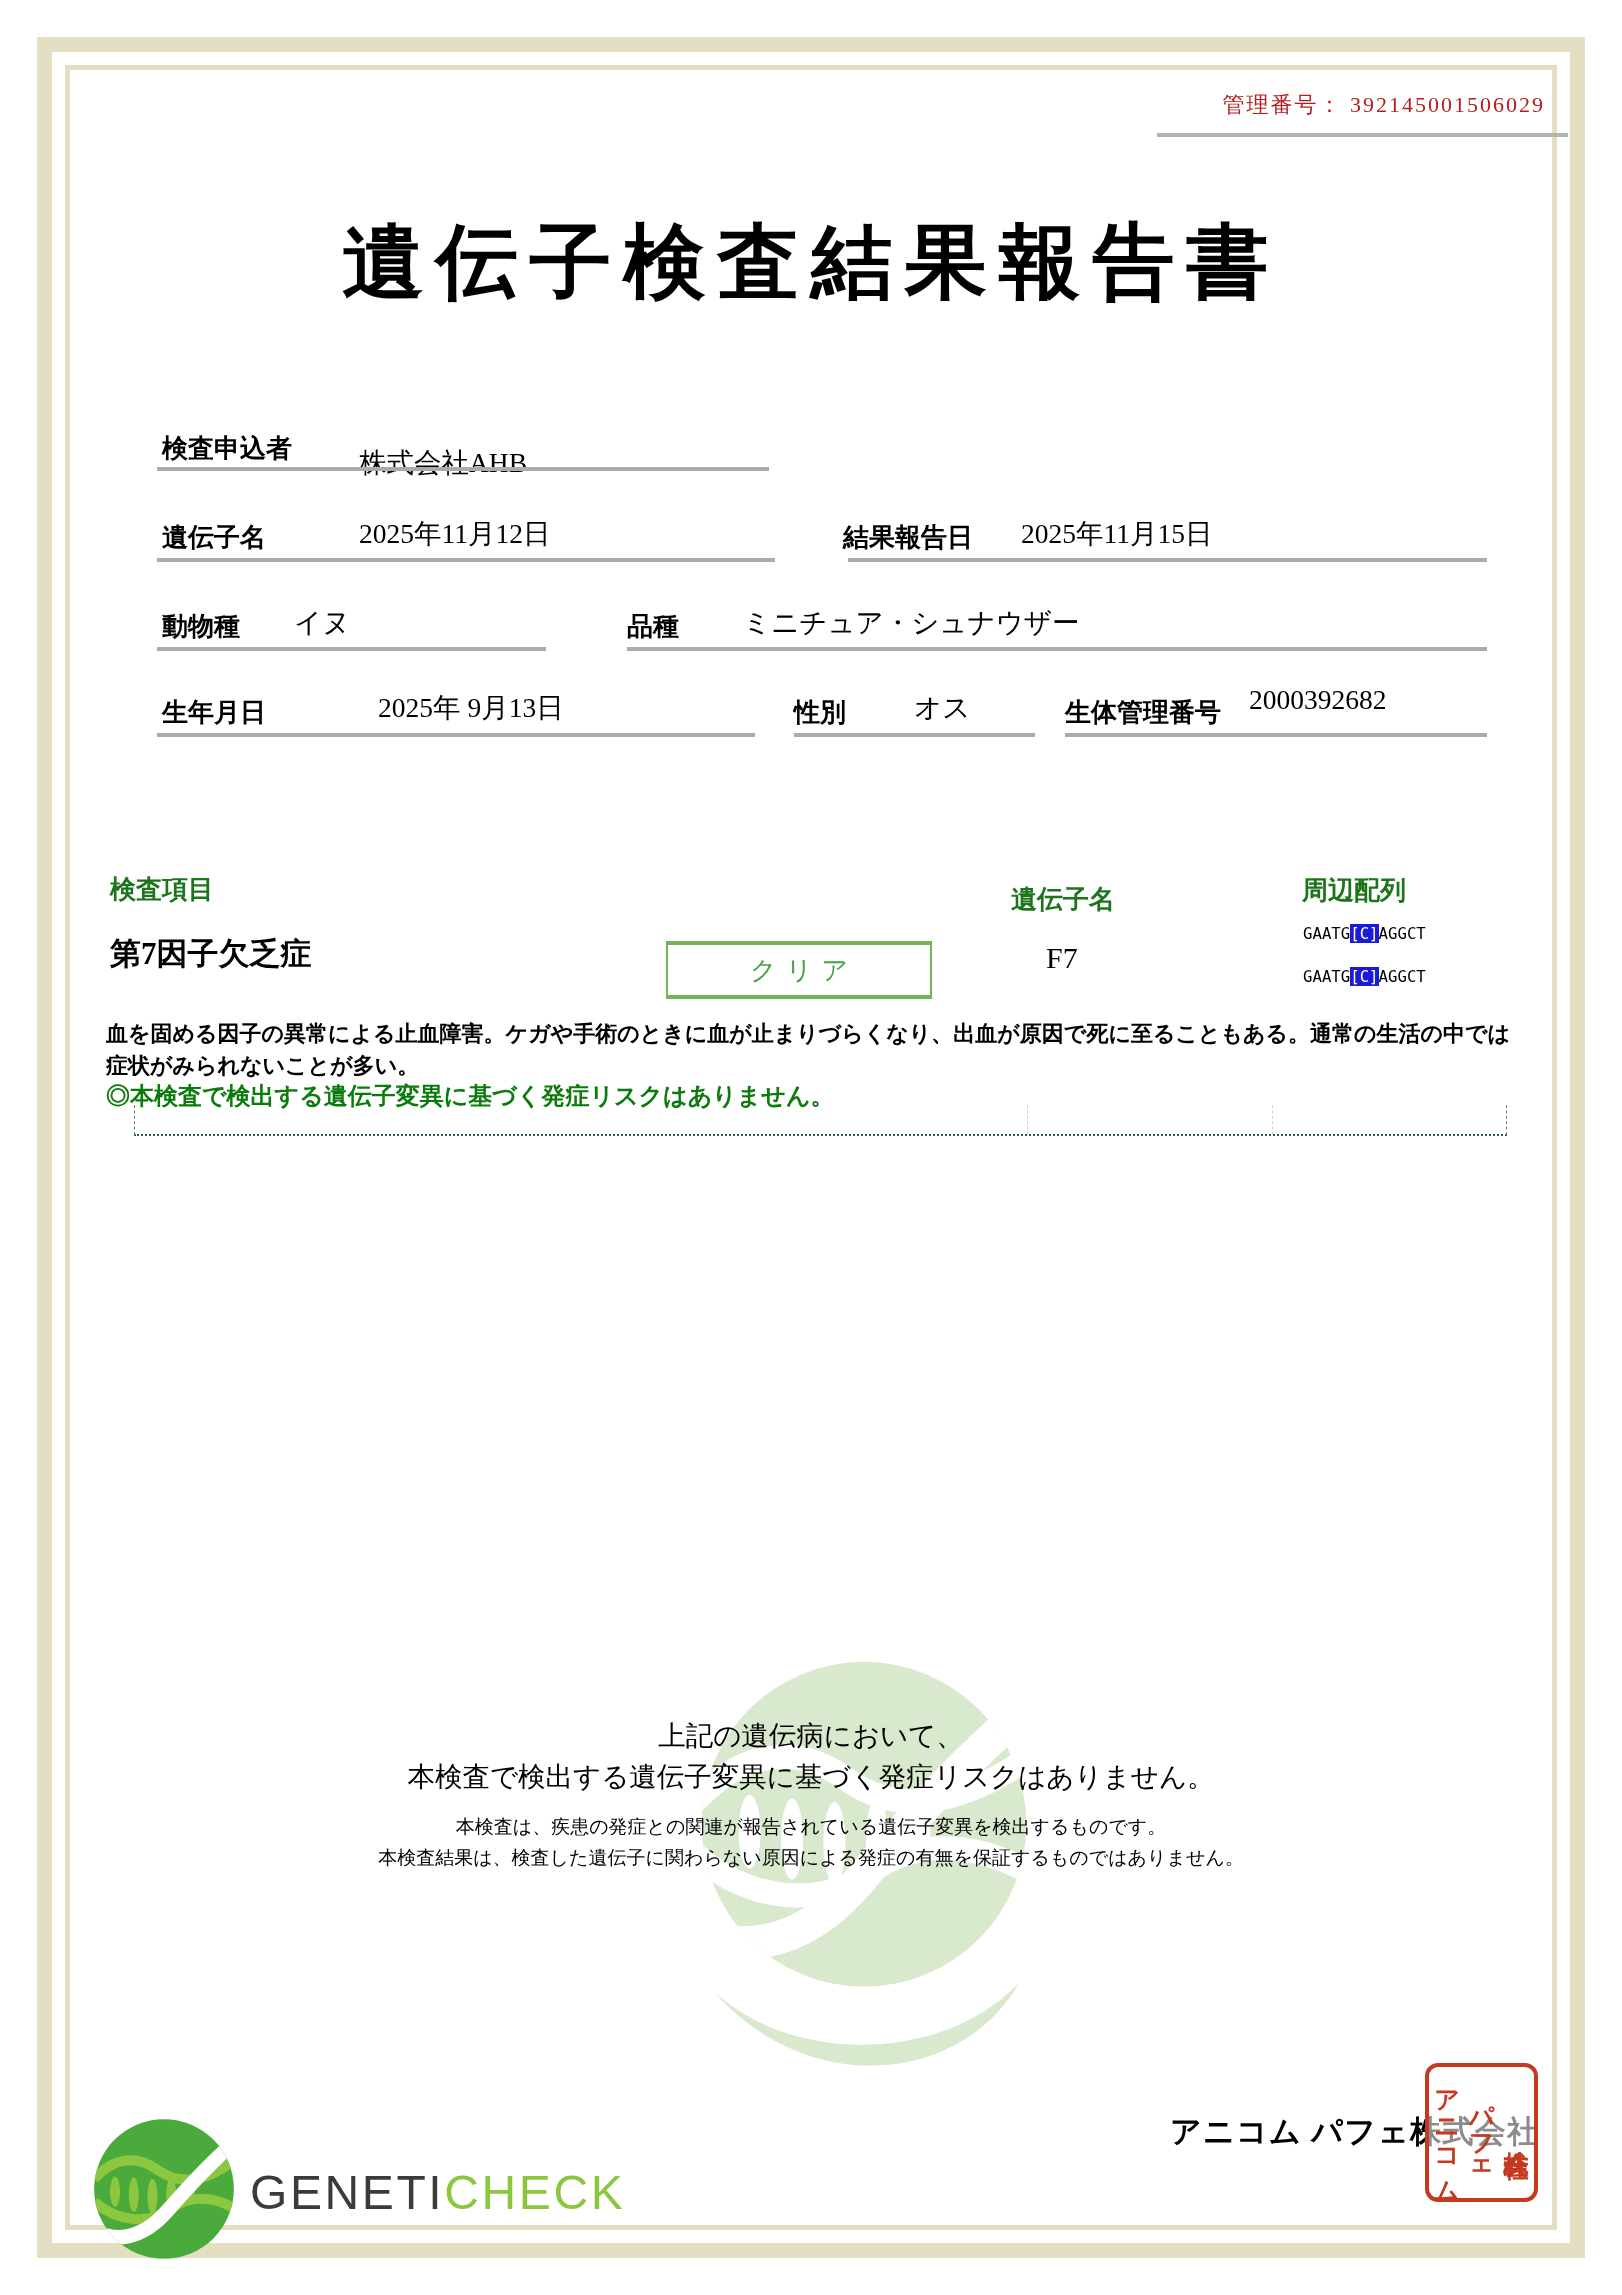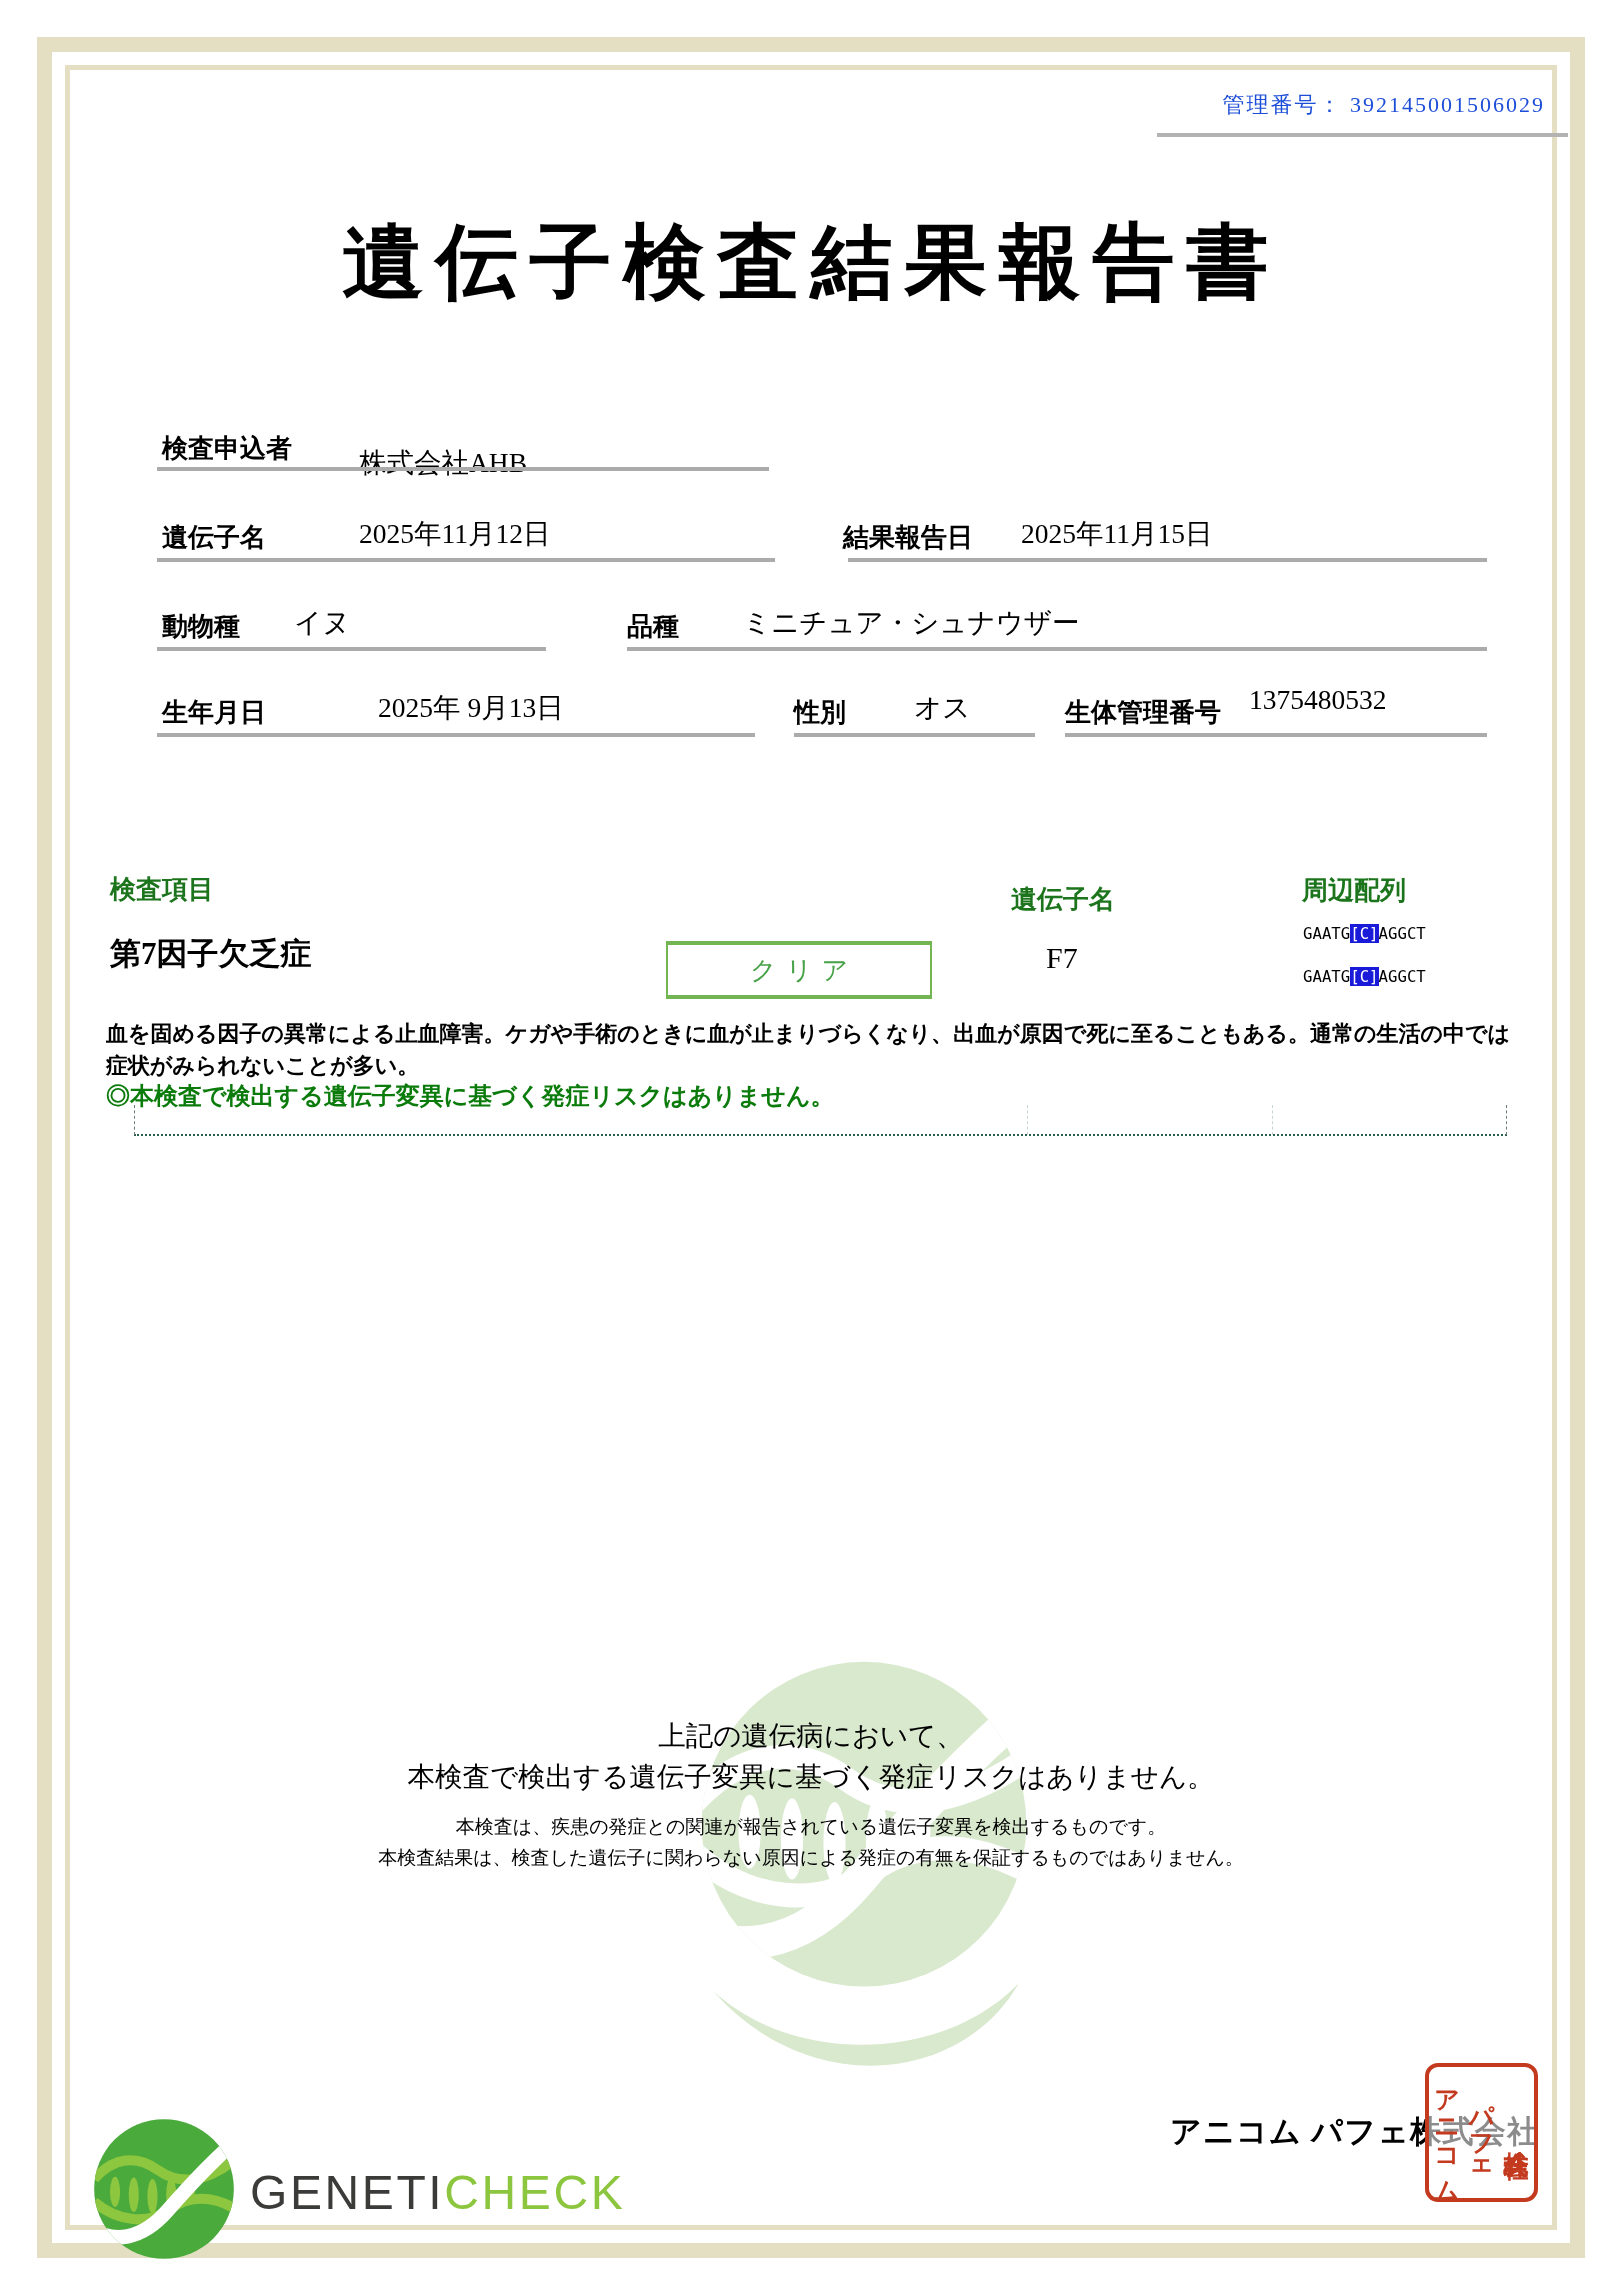--- a/index.html
+++ b/index.html
@@ -10,21 +10,21 @@
     font-family:"Liberation Serif", serif;
     overflow:hidden;
   }
   
   .frame-outer{position:absolute;left:37px;top:37px;right:37px;bottom:37px;border:15.7px solid #E4DFC3;pointer-events:none;}
   .frame-inner{position:absolute;left:65px;top:65px;right:65px;bottom:65px;border:5.9px solid #E4DFC3;pointer-events:none;}
 
   .abs{position:absolute;}
 
   
-  .mgmt{top:90px;right:77px;color:#1d4ed8;font-size:22px;letter-spacing:2px;font-family:"Liberation Serif",serif;}
+  .mgmt{top:90px;right:77px;color:#b91c1c;font-size:22px;letter-spacing:2px;font-family:"Liberation Serif",serif;}
   .mgmt-line{top:133px;left:1157px;width:411px;height:3.9px;background:#B3B3B3;}
 
   
   .title{top:208px;left:0;width:100%;text-align:center;font-size:82px;font-weight:bold;letter-spacing:11.8px;color:#000;}
 
   
   .flabel{font-size:26px;font-weight:bold;color:#000;}
   .fvalue{font-size:27.5px;color:#000;}
   .uline{height:3.9px;background:#ABABAB;}
 
@@ -133,21 +133,21 @@
 
   <div class="abs flabel" style="left:162px;top:695px;">生年月日</div>
   <div class="abs fvalue" style="left:378px;top:690px;">2025年 9月13日</div>
   <div class="abs uline" style="left:157px;top:733px;width:598px;"></div>
 
   <div class="abs flabel" style="left:794px;top:695px;">性別</div>
   <div class="abs fvalue" style="left:890px;top:690px;margin-left:24px;">オス</div>
   <div class="abs uline" style="left:794px;top:733px;width:241px;"></div>
 
   <div class="abs flabel" style="left:1065px;top:695px;">生体管理番号</div>
-  <div class="abs fvalue" style="left:1249px;top:684px;">1375480532</div>
+  <div class="abs fvalue" style="left:1249px;top:684px;">2000392682</div>
   <div class="abs uline" style="left:1065px;top:733px;width:422px;"></div>
 
   <div class="abs sec-head" style="left:110px;top:872px;">検査項目</div>
   <div class="abs sec-head" style="left:1011px;top:882px;">遺伝子名</div>
   <div class="abs sec-head" style="left:1302px;top:873px;">周辺配列</div>
 
   <div class="abs item-name" style="left:110px;top:933px;">第7因子欠乏症</div>
 
   <div class="abs clear-box">
     <span class="clear-text">クリア</span>

